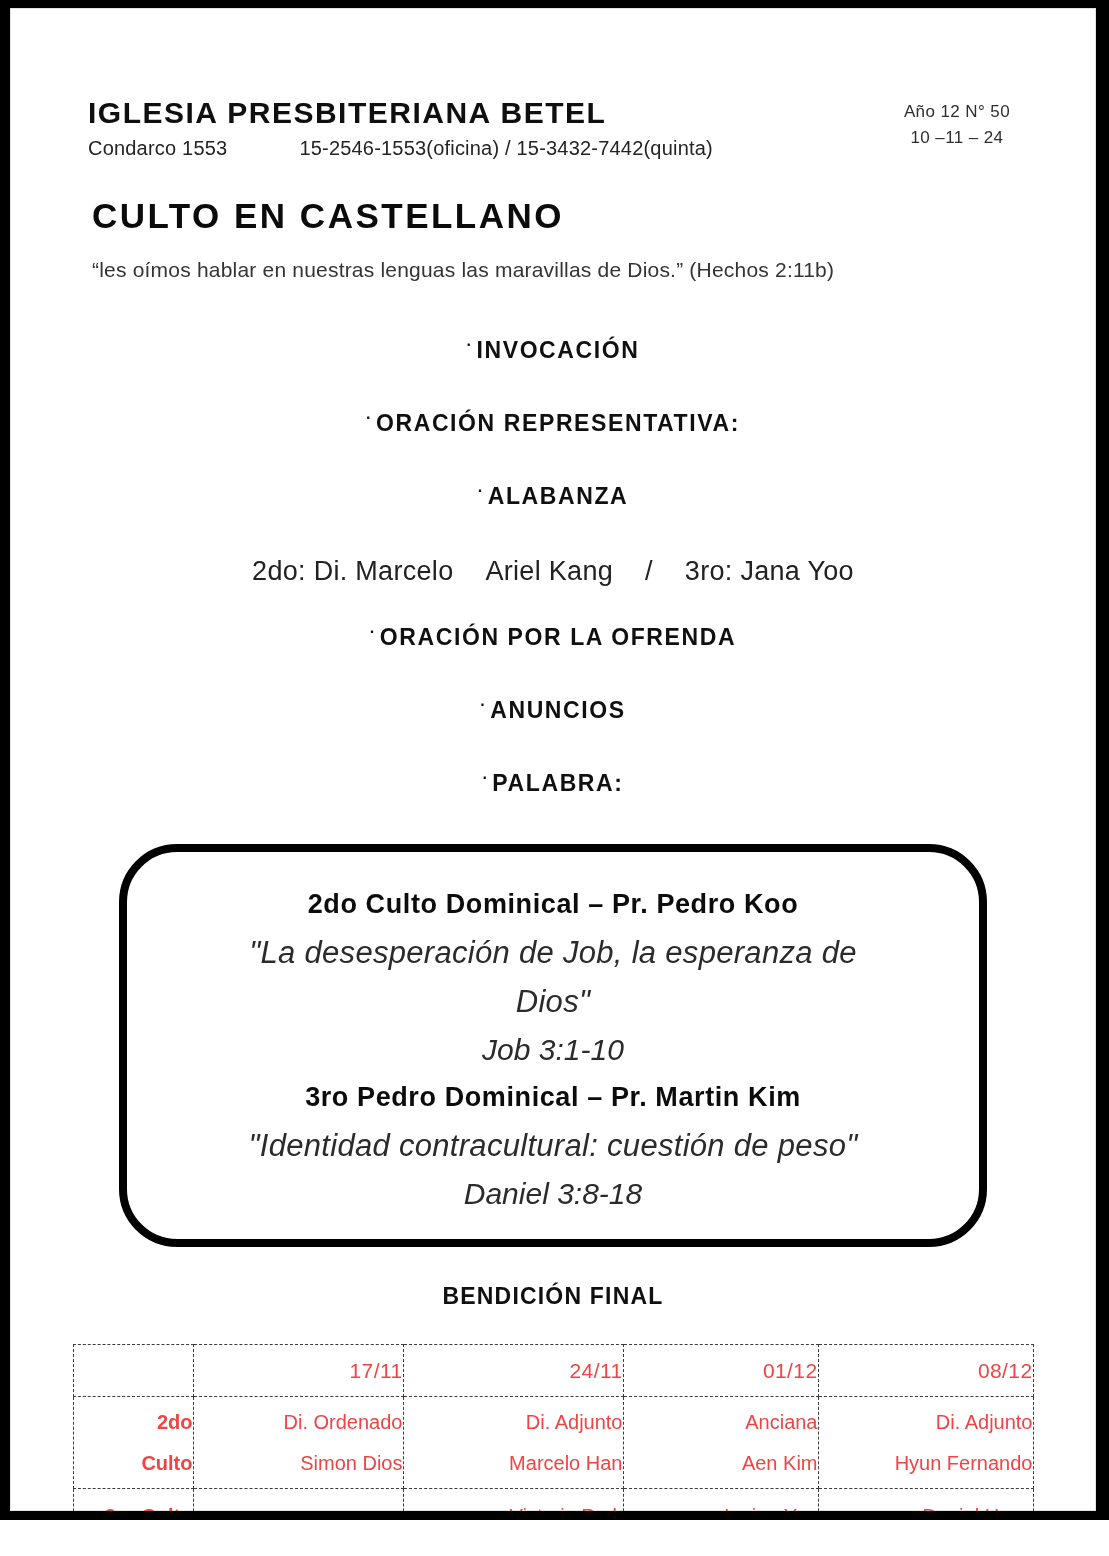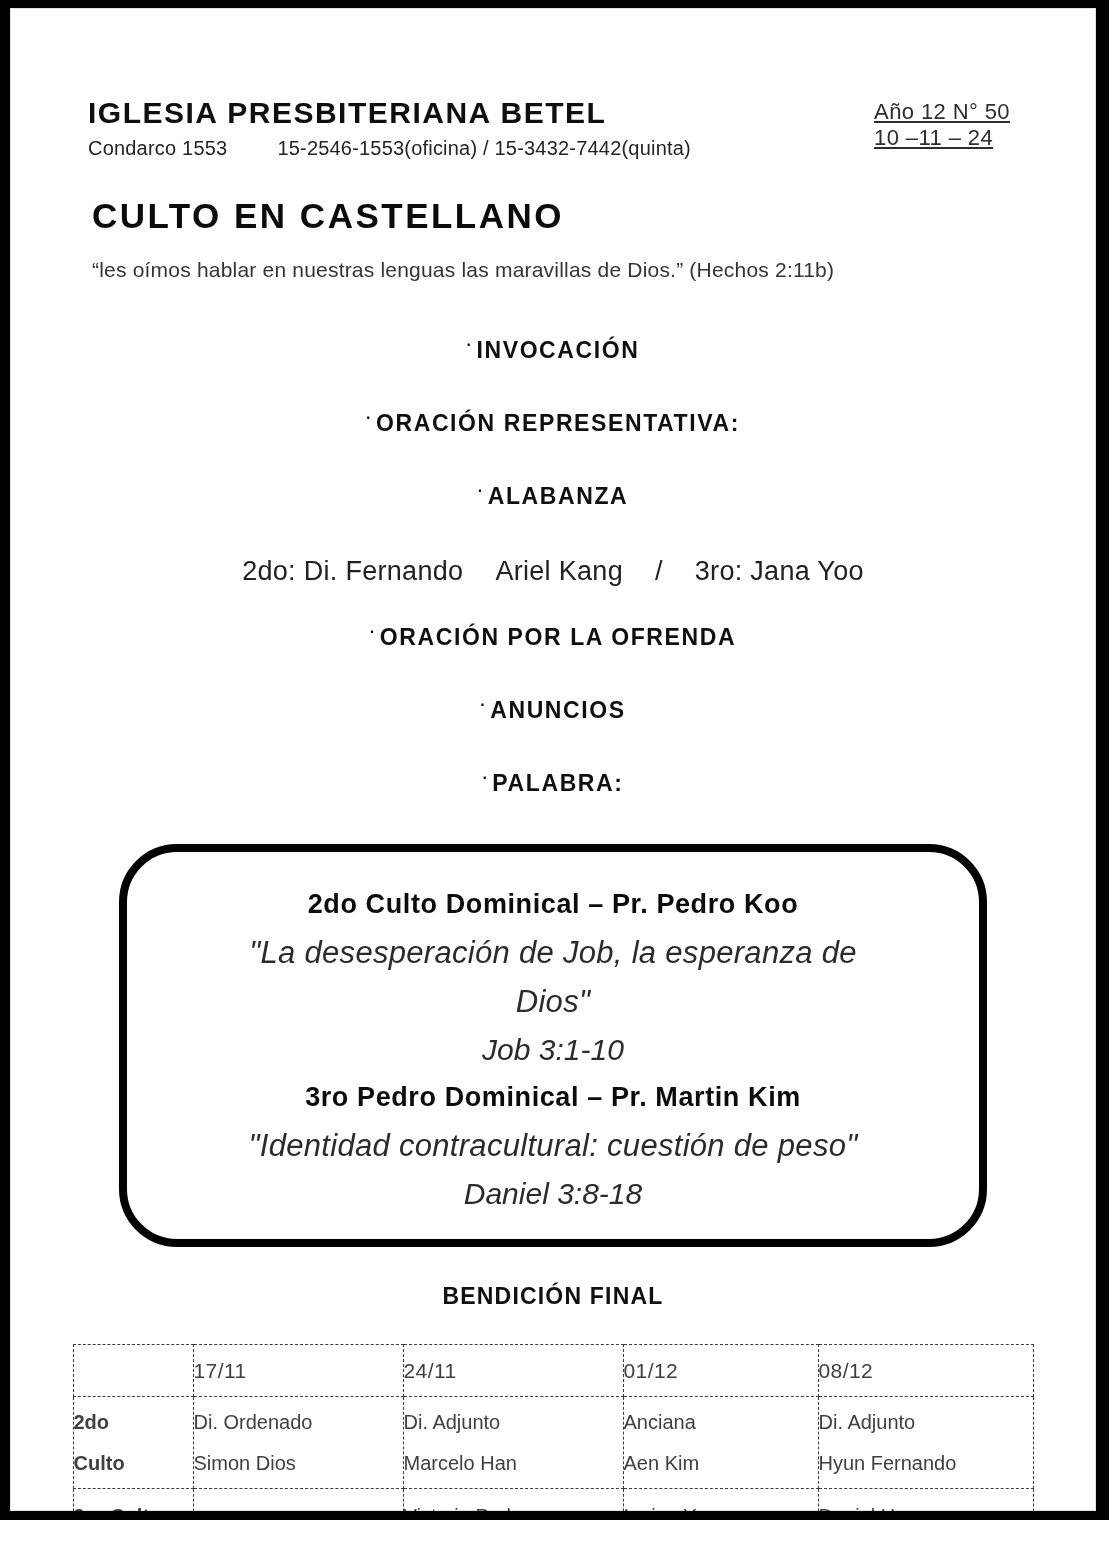--- a/index.html
+++ b/index.html
@@ -29,34 +29,33 @@
   }
   .church-name {
     font-size: 30px;
     font-weight: 800;
     letter-spacing: 1.5px;
     color: #0f0f0f;
     white-space: nowrap;
   }
   .contact-line {
     display: flex;
-    gap: 50px;
+    gap: 72px;
     font-size: 20px;
     color: #242424;
     margin-top: 7px;
     letter-spacing: 0.2px;
   }
   .issue-info {
-    text-align: left;
-    font-size: 22px;
+    text-align: center;
+    font-size: 17px;
     color: #2e2e2e;
     line-height: 26px;
     padding-top: 3px;
     letter-spacing: 0.4px;
-    text-decoration: underline;
   }
   
   .doc-title {
     margin: 36px 0 0 82px;
     font-size: 35px;
     font-weight: 800;
     letter-spacing: 2.5px;
     color: #0b0b0b;
   }
   .verse {
@@ -135,23 +134,23 @@
   }
   
   table.schedule {
     margin: 34px auto 0 auto;
     border-collapse: collapse;
     table-layout: fixed;
     width: 960px;
   }
   table.schedule td {
     border: 1px dashed #3c3c3c;
-    text-align: left;
+    text-align: right;
     vertical-align: middle;
-    color: #404040;
+    color: #ef4444;
   }
   tr.hdr td { height: 52px; font-size: 21px; letter-spacing: 0.4px; }
   tr.r1 td { height: 92px; font-size: 20px; }
   tr.r2 td { height: 56px; font-size: 20px; }
   td.lbl { font-weight: 700; font-size: 19px; color: #111; }
   .cell-line { line-height: 41px; }
 </style>
 </head>
 <body>
 
@@ -172,21 +171,21 @@
   </div>
 
   <h1 class="doc-title">CULTO EN CASTELLANO</h1>
   <p class="verse">“les oímos hablar en nuestras lenguas las maravillas de Dios.” (Hechos 2:11b)</p>
 
   <div class="liturgy">
     <div class="lit-item"><span class="bullet">·</span><span>INVOCACIÓN</span></div>
     <div class="lit-item"><span class="bullet">·</span><span>ORACIÓN REPRESENTATIVA:</span></div>
     <div class="lit-item"><span class="bullet">·</span><span>ALABANZA</span></div>
     <div class="names-line">
-      <span>2do: Di. Fernando</span>
+      <span>2do: Di. Marcelo</span>
       <span>Ariel Kang</span>
       <span>/</span>
       <span>3ro: Jana Yoo</span>
     </div>
     <div class="lit-item"><span class="bullet">·</span><span>ORACIÓN POR LA OFRENDA</span></div>
     <div class="lit-item"><span class="bullet">·</span><span>ANUNCIOS</span></div>
     <div class="lit-item"><span class="bullet">·</span><span>PALABRA:</span></div>
   </div>
 
   <div class="sermon-box">

